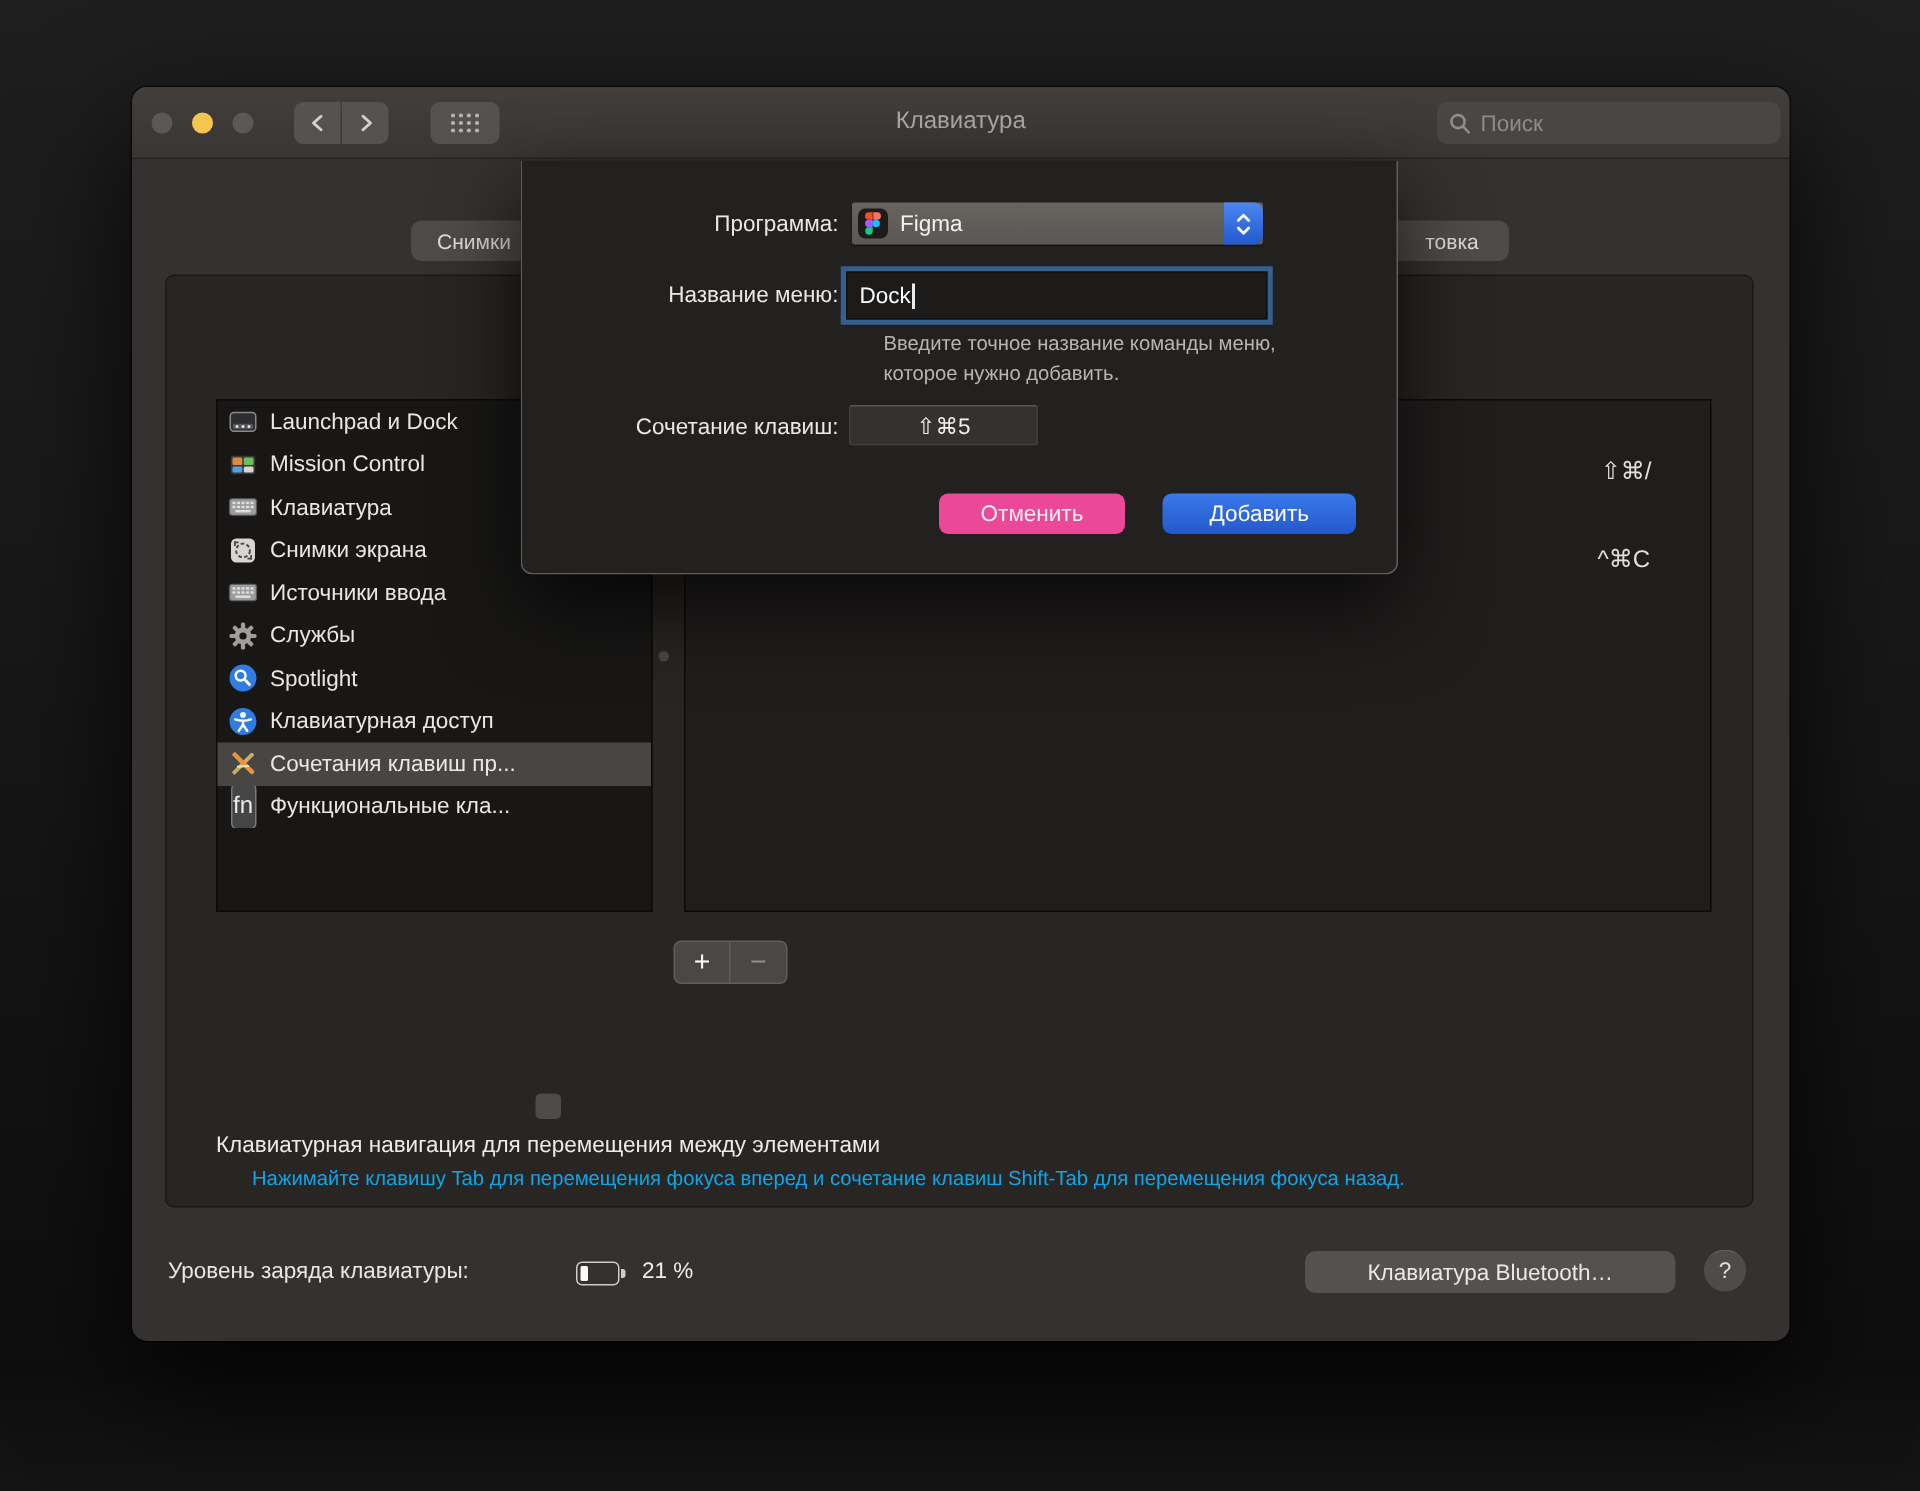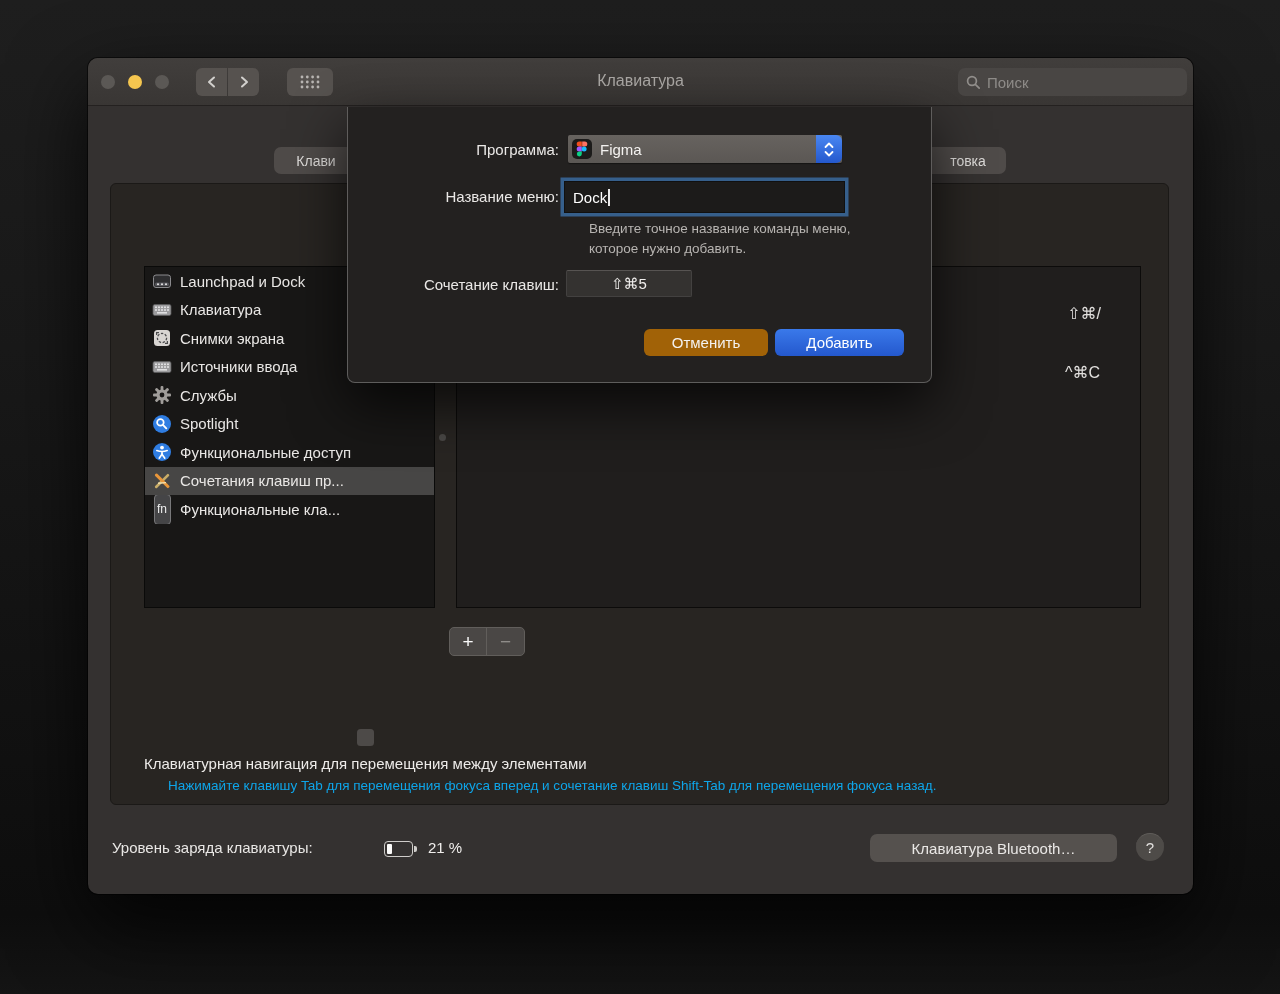--- a/index.html
+++ b/index.html
@@ -61,21 +61,21 @@
   }
   .list {
     position:absolute; left:33px; top:82px; width:291px; height:342px;
     background:#181716; border:1px solid #0a0a09;
   }
   .lrow { height:28.5px; display:flex; align-items:center; padding-left:7px; gap:8px;
           font-size:15px; color:#e9e7e5; white-space:nowrap; overflow:hidden; }
   .lrow.selected { background:#474645; }
   .licon { width:20px; height:20px; flex:0 0 20px; display:flex; align-items:center; justify-content:center; }
   .fnkey { width:17px; height:31px; border-radius:4px; background:#454547; border:1px solid #78787a;
-           font-size:12px; color:#ececec; display:flex; align-items:center; justify-content:center; }
+           font-size:16px; color:#ececec; display:flex; align-items:center; justify-content:center; }
   .rpanel {
     position:absolute; left:345px; top:82px; width:685px; height:342px;
     background:#201e1d; border:1px solid #0c0b0a;
   }
   .sc { position:absolute; font-size:16px; color:#e2e0de; }
   .sc1 { right:39px; top:37px; }
   .sc2 { right:40px; top:96px; }
   .divider-dot { position:absolute; left:328px; top:250px; width:7px; height:7px;
                  border-radius:50%; background:#4a4846; }
   .plusminus {
@@ -132,21 +132,21 @@
   .tfield .val { font-size:15px; color:#ffffff; }
   .caret { display:inline-block; width:1.5px; height:17px; background:#eaeaea; margin-left:1px; }
   .helper { position:absolute; left:221px; top:112px; font-size:13.5px; line-height:20px; color:#b7b4b1;margin-left:20px; }
   .scbox {
     position:absolute; left:218px; top:163px; width:126px; height:27px;
     background:#343230; border:1px solid #434140; border-top-color:#575452; border-radius:2px;
     display:flex; align-items:center; justify-content:center; font-size:15px; color:#f2f0ee;
   }
   .sbtn { position:absolute; top:222px; height:27px; border-radius:6px; font-size:15px;
           display:flex; align-items:center; justify-content:center; }
-  .btn-cancel { left:296px; width:124px; background:#a16207; color:#f4f2f0; }
+  .btn-cancel { left:278px; width:124px; background:#ec4899; color:#f4f2f0; }
   .btn-add { left:427px; width:129px; background:linear-gradient(#3a79ea,#2458cd); color:#ffffff; }
 </style>
 </head>
 <body>
 
 <div class="window">
 
   <div class="titlebar">
     <div class="tl close"></div>
     <div class="tl min"></div>
@@ -186,21 +186,21 @@
     <div class="search">
       <svg width="15" height="15" viewBox="0 0 15 15">
         <circle cx="6" cy="6" r="4.4" fill="none" stroke="#918e8b" stroke-width="1.7"></circle>
         <line x1="9.3" y1="9.3" x2="13.2" y2="13.2" stroke="#918e8b" stroke-width="1.7" stroke-linecap="round"></line>
       </svg>
       <span class="search-ph">Поиск</span>
     </div>
   </div>
 
   <div class="tab tab-kbd">
-    <span>Клави</span>
+    <span>Снимки</span>
   </div>
   <div class="tab tab-dict">
     <span>товка</span>
   </div>
 
   <div class="intro intro-l1-left">Для изменения сочета</div>
   <div class="intro intro-l1-right">м введите</div>
   <div class="intro intro-l2">новые клавиши.</div>
 
   <div class="groupbox">
@@ -213,20 +213,32 @@
               <rect x="1.5" y="4" width="17" height="12.5" rx="2.5" fill="#2e2e30" stroke="#8a8a8d" stroke-width="1"></rect>
               <rect x="3" y="11.5" width="14" height="3.6" rx="1.6" fill="#55555a"></rect>
               <circle cx="6" cy="13.3" r="1" fill="#e8e8e8"></circle>
               <circle cx="10" cy="13.3" r="1" fill="#e8e8e8"></circle>
               <circle cx="14" cy="13.3" r="1" fill="#e8e8e8"></circle>
             </svg>
         </span>
         <span>Launchpad и Dock</span>
       </div>
 
+      <div class="lrow">
+        <span class="licon">
+          <svg width="20" height="20" viewBox="0 0 20 20">
+              <rect x="1.5" y="3.5" width="17" height="13" rx="2" fill="#3a3a3e" stroke="#1a1a1a" stroke-width="0.8"></rect>
+              <rect x="3" y="5" width="6.5" height="5" rx="1" fill="#e0893c"></rect>
+              <rect x="10.5" y="5" width="6.5" height="5" rx="1" fill="#6cc05a"></rect>
+              <rect x="3" y="11" width="6.5" height="4" rx="1" fill="#4aa3e8"></rect>
+              <rect x="10.5" y="11" width="6.5" height="4" rx="1" fill="#d8d5d2"></rect>
+            </svg>
+        </span>
+        <span>Mission Control</span>
+      </div>
 
       <div class="lrow">
         <span class="licon">
           <svg width="20" height="20" viewBox="0 0 20 20">
               <rect x="1" y="4.5" width="18" height="11" rx="1.8" fill="#9c9c9e" stroke="#5a5a5c" stroke-width="0.8"></rect>
               <g fill="#dfdfe1">
                 <rect x="3" y="6.5" width="2" height="1.6"></rect>
                 <rect x="6" y="6.5" width="2" height="1.6"></rect>
                 <rect x="9" y="6.5" width="2" height="1.6"></rect>
                 <rect x="12" y="6.5" width="2" height="1.6"></rect>
@@ -310,21 +322,21 @@
         <span class="licon">
           <svg width="20" height="20" viewBox="0 0 20 20">
               <circle cx="10" cy="10" r="9" fill="#2f7de2"></circle>
               <circle cx="10" cy="5.6" r="1.9" fill="#ffffff"></circle>
               <path d="M4.8 8.6 Q10 10.4 15.2 8.6" fill="none" stroke="#ffffff" stroke-width="1.6" stroke-linecap="round"></path>
               <line x1="10" y1="9.4" x2="10" y2="12.2" stroke="#ffffff" stroke-width="1.6"></line>
               <line x1="10" y1="12.2" x2="7.2" y2="16.2" stroke="#ffffff" stroke-width="1.6" stroke-linecap="round"></line>
               <line x1="10" y1="12.2" x2="12.8" y2="16.2" stroke="#ffffff" stroke-width="1.6" stroke-linecap="round"></line>
             </svg>
         </span>
-        <span>Функциональные доступ</span>
+        <span>Клавиатурная доступ</span>
       </div>
 
       <div class="lrow selected">
         <span class="licon">
           <svg width="20" height="20" viewBox="0 0 20 20">
               <rect x="8.8" y="0.5" width="2.6" height="19" rx="1.1" transform="rotate(45 10 10)" fill="#c9ad68"></rect>
               <rect x="8.8" y="0.5" width="3" height="19" rx="1.1" transform="rotate(-45 10 10)" fill="#e8963a"></rect>
               <rect x="6" y="11.2" width="8" height="1.4" fill="#f3e1b0" transform="rotate(-4 10 12)"></rect>
             </svg>
         </span>

